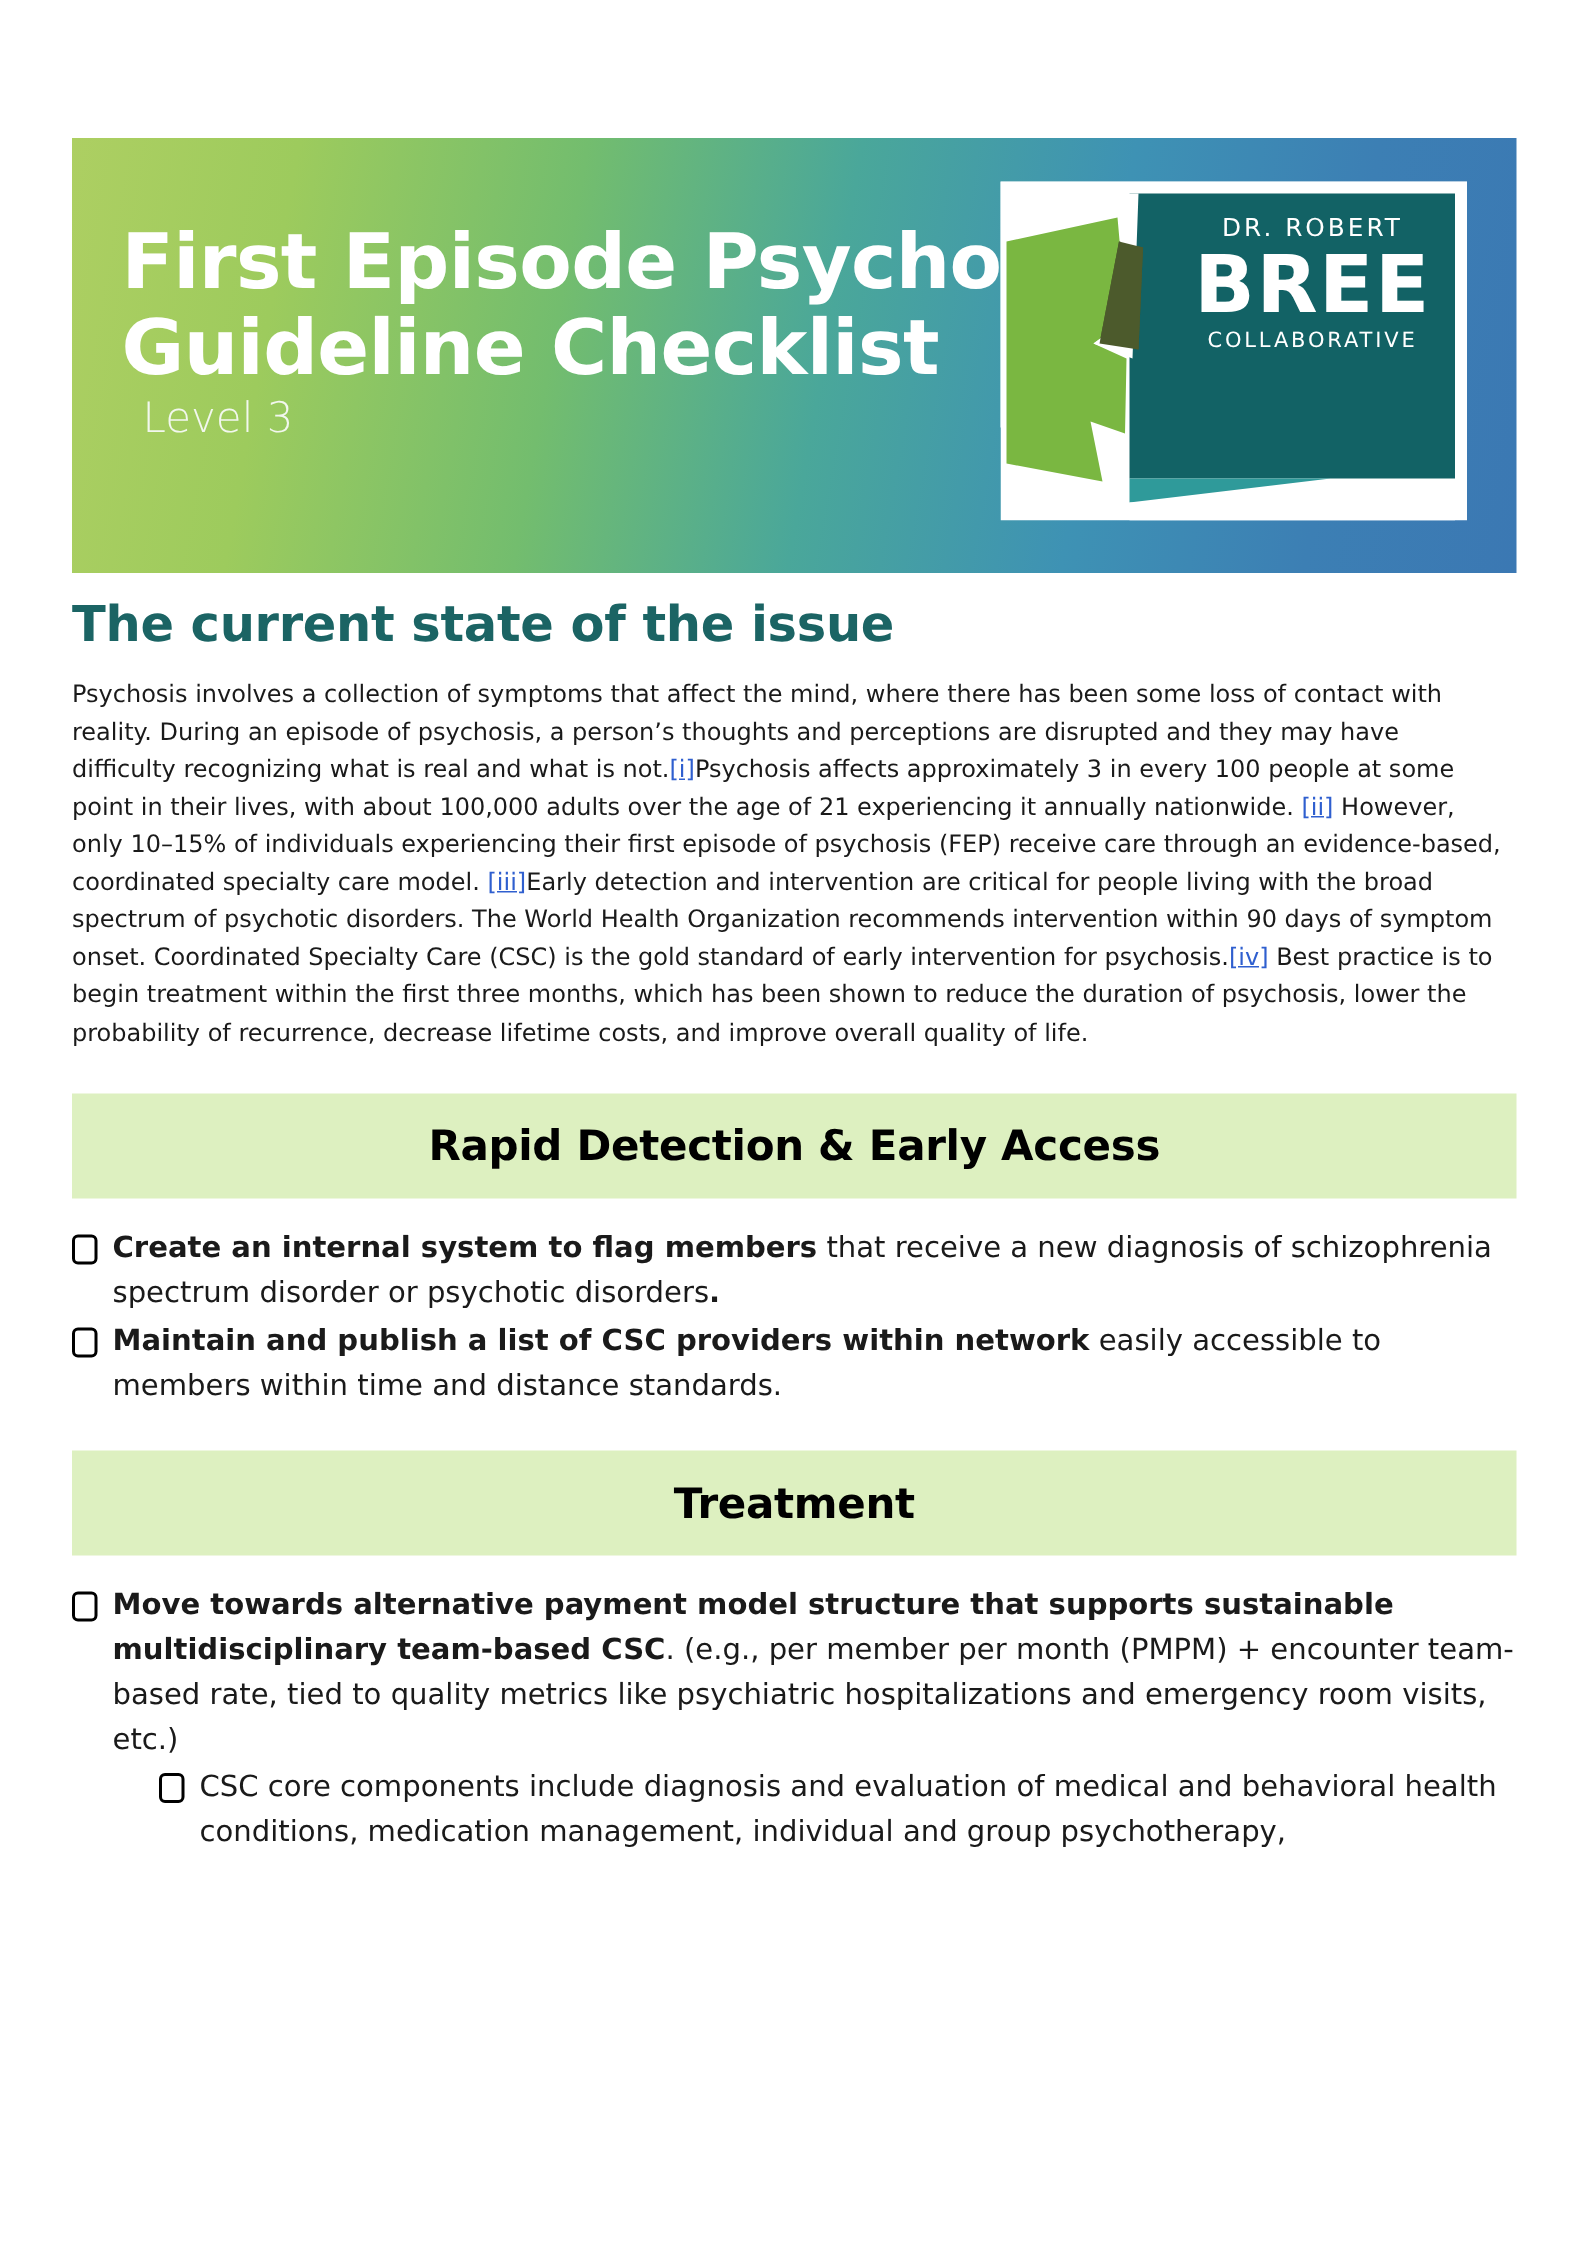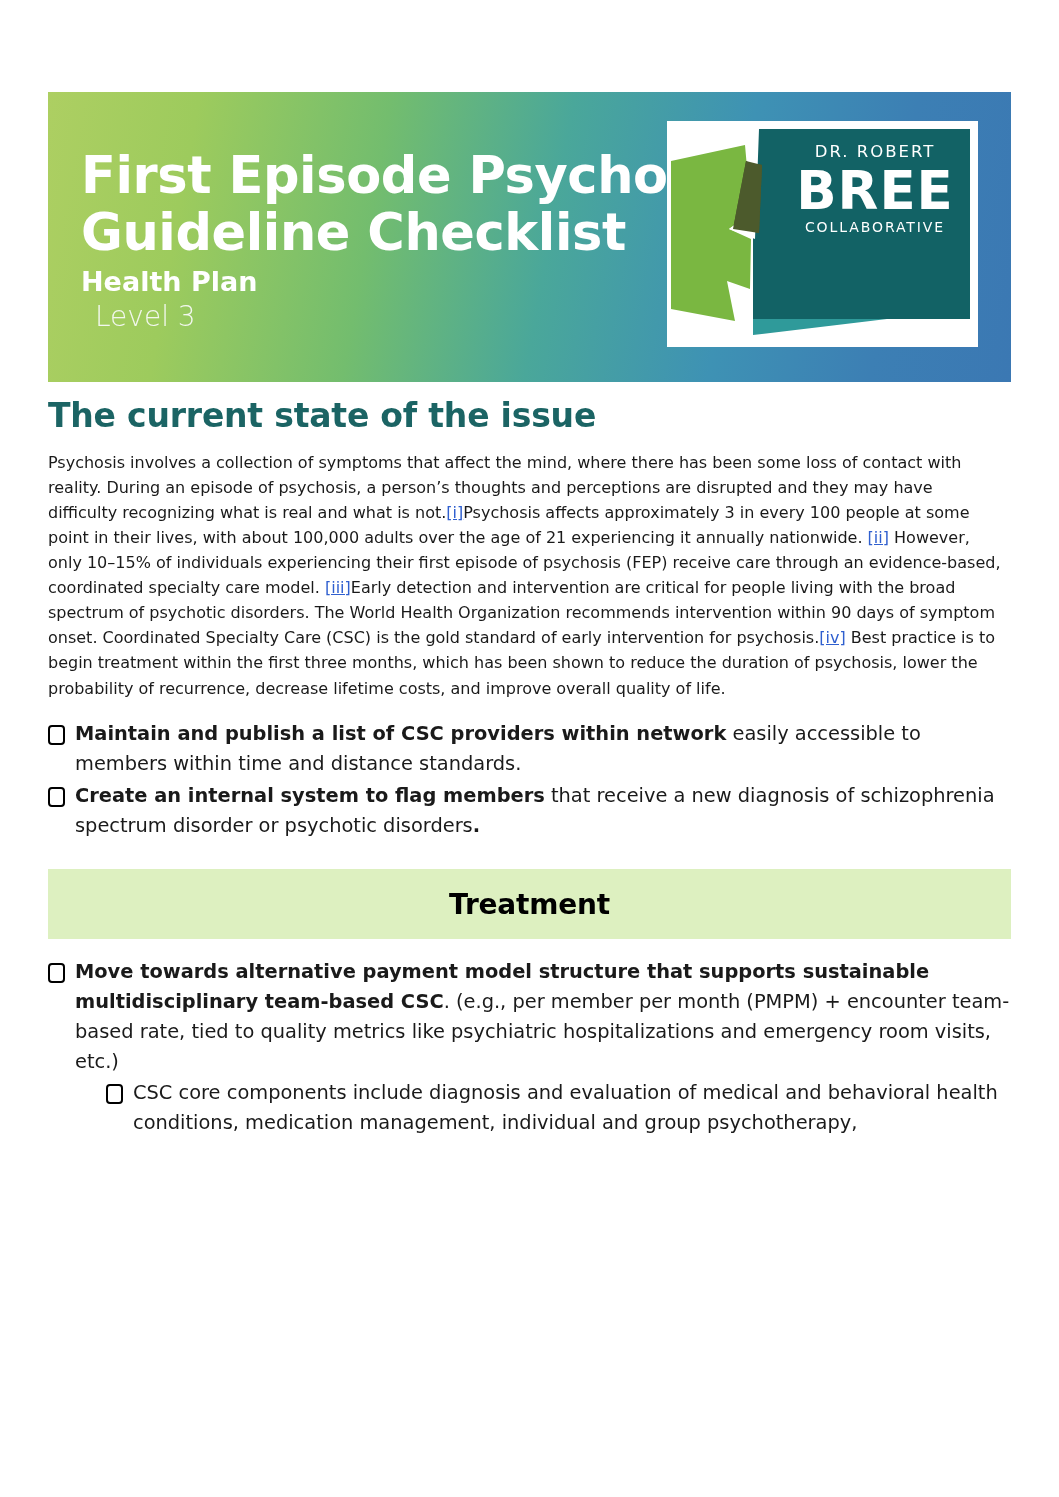--- a/index.html
+++ b/index.html
@@ -188,21 +188,20 @@
   .check-text b { font-weight: bold; }
 </style>
 </head>
 <body>
 
 <div class="banner">
 
   <div class="banner-title-wrap">
     <div class="banner-line1">First Episode Psychosis</div>
     <div class="banner-line2">Guideline Checklist</div>
-    <div class="banner-sub">Health Plan</div>
     <div class="banner-level">Level 3</div>
   </div>
 
   <div class="logo">
     <svg width="311" height="226" viewBox="0 0 311 226">
       <rect x="0" y="0" width="311" height="226" fill="#ffffff"></rect>
 
       <rect x="86" y="8" width="217" height="190" fill="#126265"></rect>
 
       <polygon points="4,40 78,24 84,92 62,108 84,118 83,168 60,160 68,200 4,188" fill="#7ab741"></polygon>
@@ -223,29 +222,32 @@
     </div>
   </div>
 </div>
 
 <div class="content">
 
   <h1 class="section-heading">The current state of the issue</h1>
 
   <p class="intro"><span>Psychosis involves a collection of symptoms that affect the mind, where there has been some loss of contact with reality. During an episode of psychosis, a person’s thoughts and perceptions are disrupted and they may have difficulty recognizing what is real and what is not.</span><a class="cite" href="#">[i]</a><span>Psychosis affects approximately 3 in every 100 people at some point in their lives, with about 100,000 adults over the age of 21 experiencing it annually nationwide. </span><a class="cite" href="#">[ii]</a><span> However, only 10–15% of individuals experiencing their first episode of psychosis (FEP) receive care through an evidence-based, coordinated specialty care model. </span><a class="cite" href="#">[iii]</a><span>Early detection and intervention are critical for people living with the broad spectrum of psychotic disorders. The World Health Organization recommends intervention within 90 days of symptom onset.  Coordinated Specialty Care (CSC) is the gold standard of early intervention for psychosis.</span><a class="cite" href="#">[iv]</a><span> Best practice is to begin treatment within the first three months, which has been shown to reduce the duration of psychosis, lower the probability of recurrence, decrease lifetime costs, and improve overall quality of life.</span></p>
 
+  <div class="green-bar">
+    <span class="green-bar-label">Rapid Detection &amp; Early Access</span>
+  </div>
 
   <ul class="checklist">
     <li class="check-item">
       <span class="checkbox"></span>
-      <span class="check-text"><b>Maintain and publish a list of CSC providers within network</b><span> easily accessible to members within time and distance standards.</span></span>
+      <span class="check-text"><b>Create an internal system to flag members</b><span> that receive a new diagnosis of schizophrenia spectrum disorder or psychotic disorders</span><b>.</b></span>
     </li>
     <li class="check-item">
       <span class="checkbox"></span>
-      <span class="check-text"><b>Create an internal system to flag members</b><span> that receive a new diagnosis of schizophrenia spectrum disorder or psychotic disorders</span><b>.</b></span>
+      <span class="check-text"><b>Maintain and publish a list of CSC providers within network</b><span> easily accessible to members within time and distance standards.</span></span>
     </li>
   </ul>
 
   <div class="green-bar">
     <span class="green-bar-label">Treatment</span>
   </div>
 
   <ul class="checklist">
     <li class="check-item">
       <span class="checkbox"></span>

